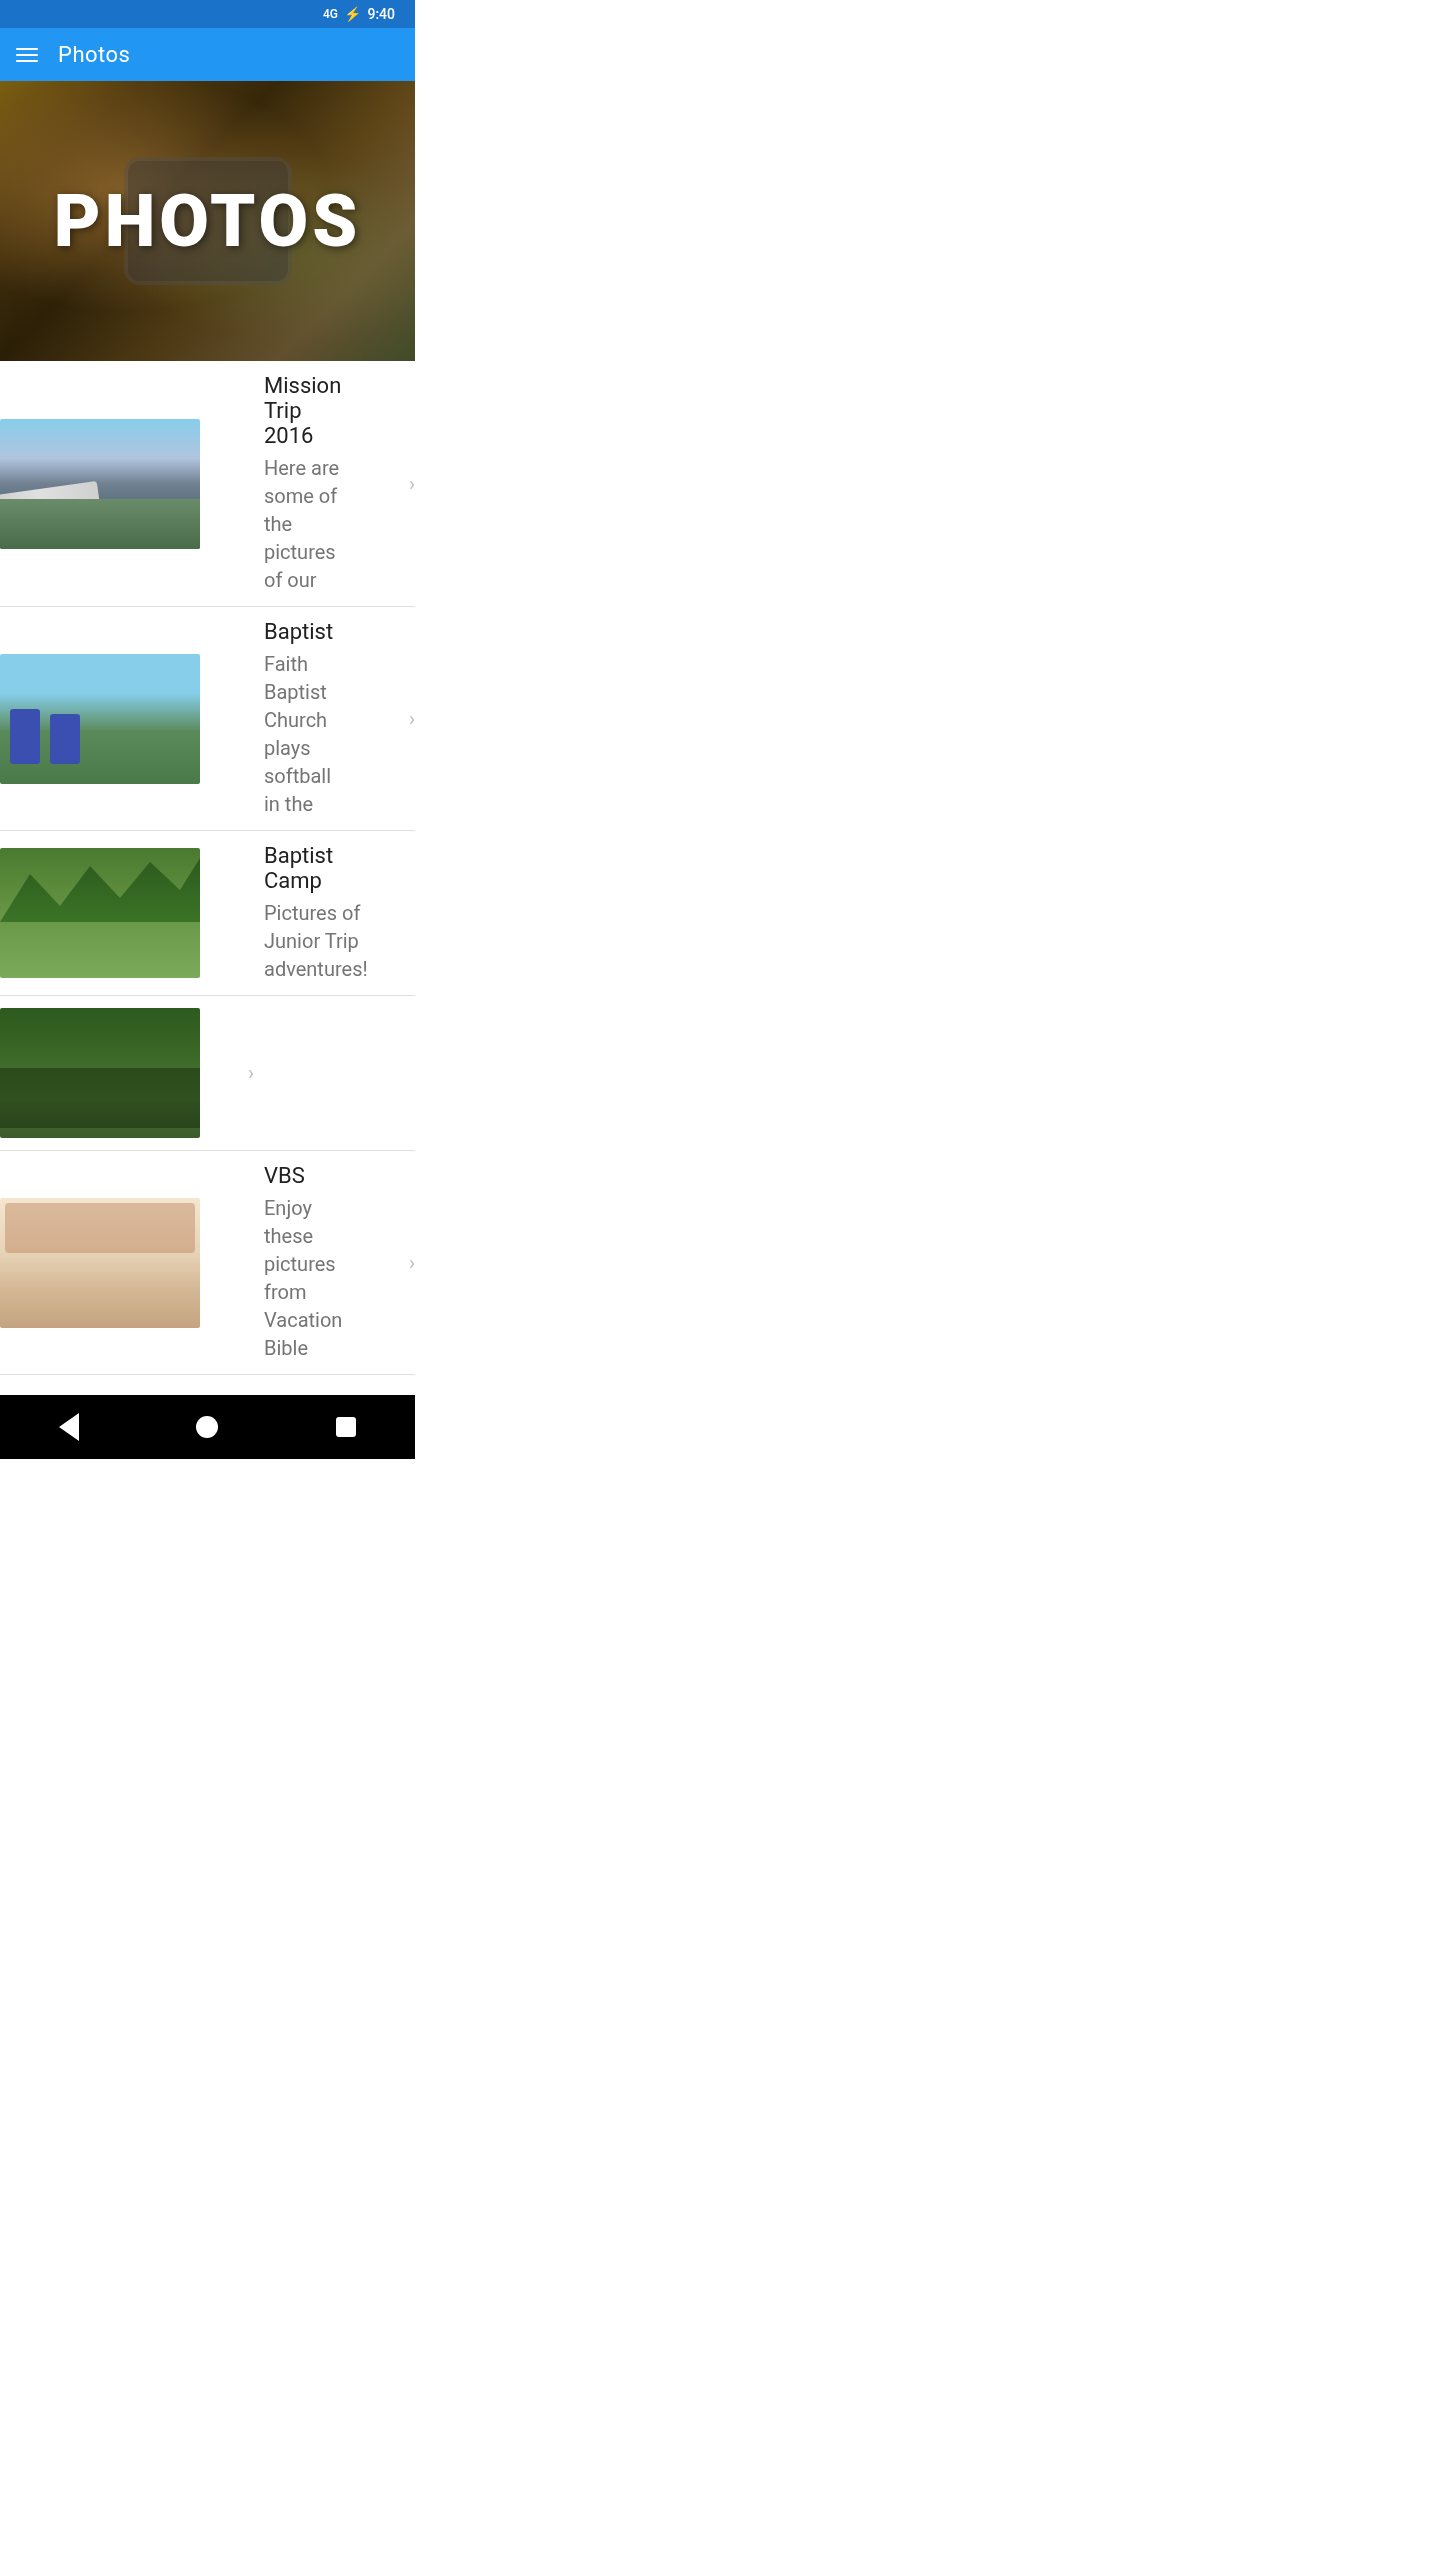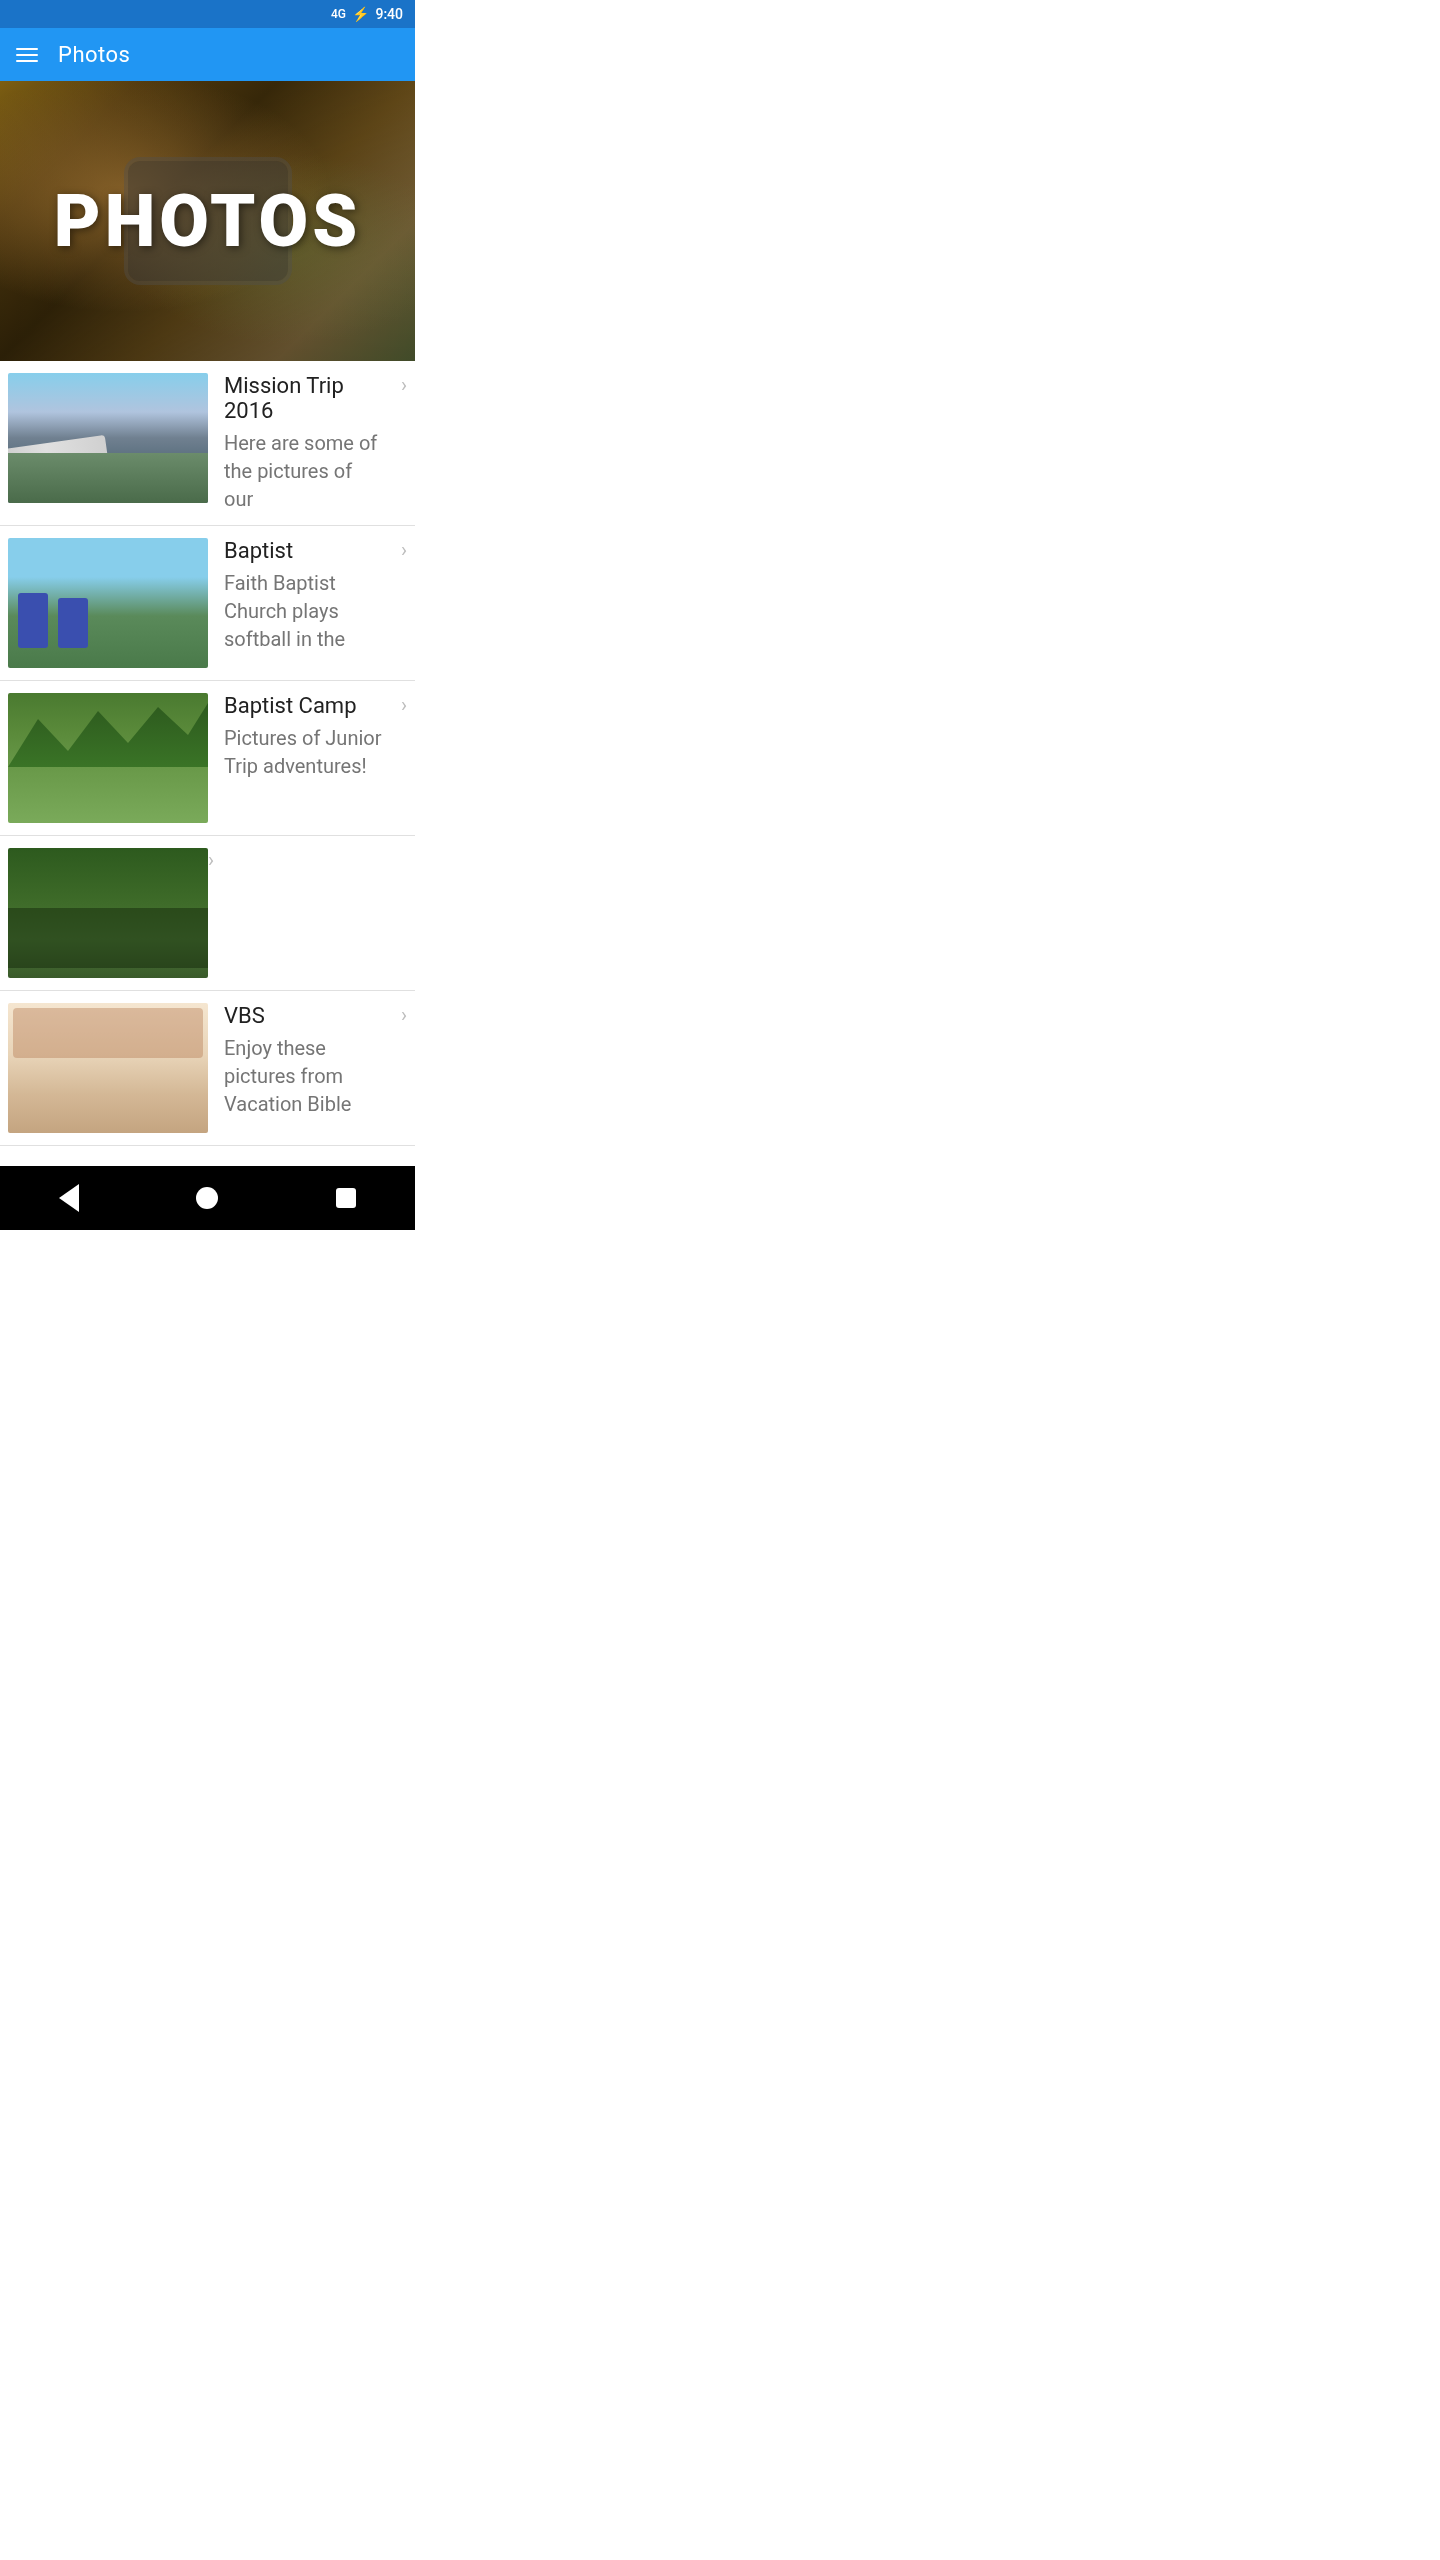--- a/index.html
+++ b/index.html
@@ -16,21 +16,21 @@
       min-height: 100vh;
       overflow-x: hidden;
     }
 
     
     .status-bar {
       background: #1a73c8;
       display: flex;
       justify-content: flex-end;
       align-items: center;
-      padding: 6px 12px;
+      padding: 6px 20px;
       gap: 6px;
     }
 
     .status-bar-icons {
       display: flex;
       align-items: center;
       gap: 6px;
     }
 
     .status-text {
@@ -123,25 +123,26 @@
       text-shadow: 2px 2px 8px rgba(0,0,0,0.5);
     }
 
     
     .photo-list {
       background: #fff;
     }
 
     .photo-item {
       display: flex;
-      align-items: flex-start;
-      padding: 12px 8px;
+      align-items: center;
+      padding: 12px 0;
       border-bottom: 1px solid #e0e0e0;
       cursor: pointer;
       position: relative;
+      gap: 48px;
     }
 
     .photo-thumbnail {
       width: 200px;
       height: 130px;
       flex-shrink: 0;
       border-radius: 2px;
       overflow: hidden;
       position: relative;
     }

